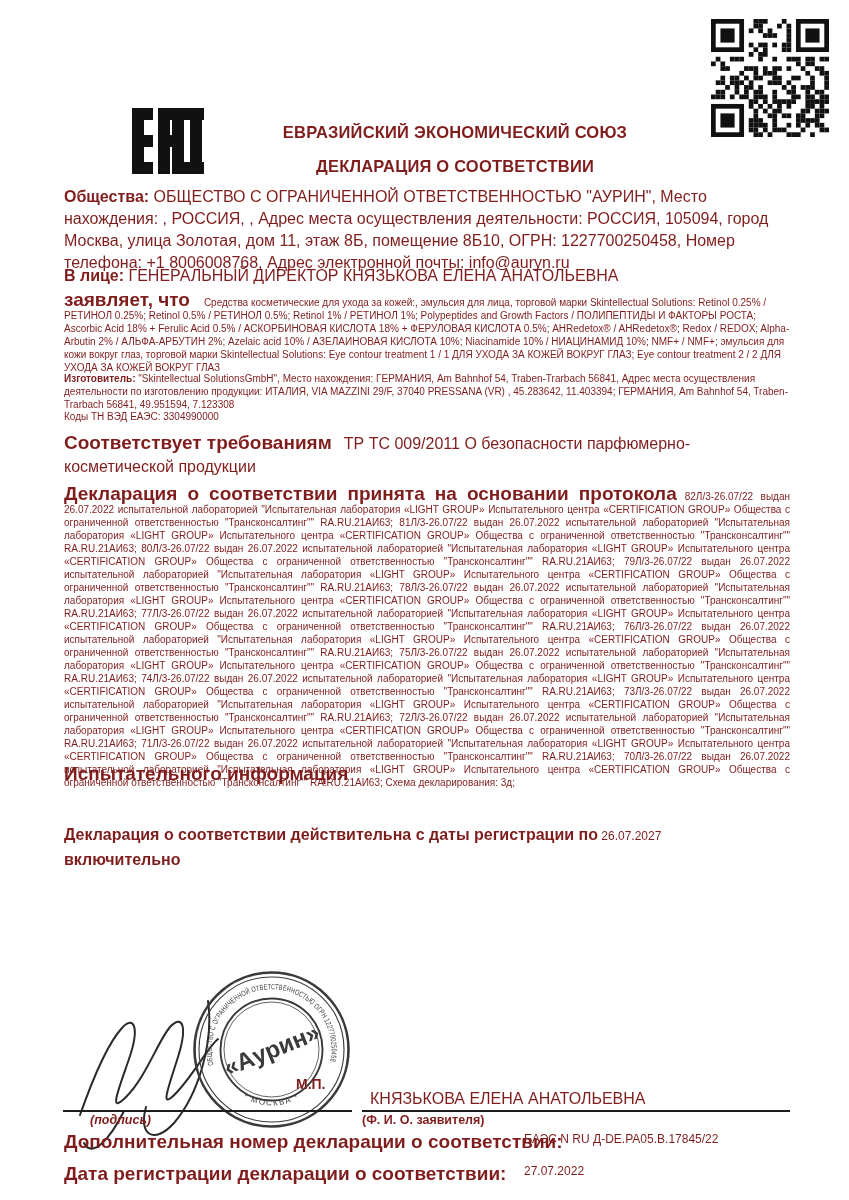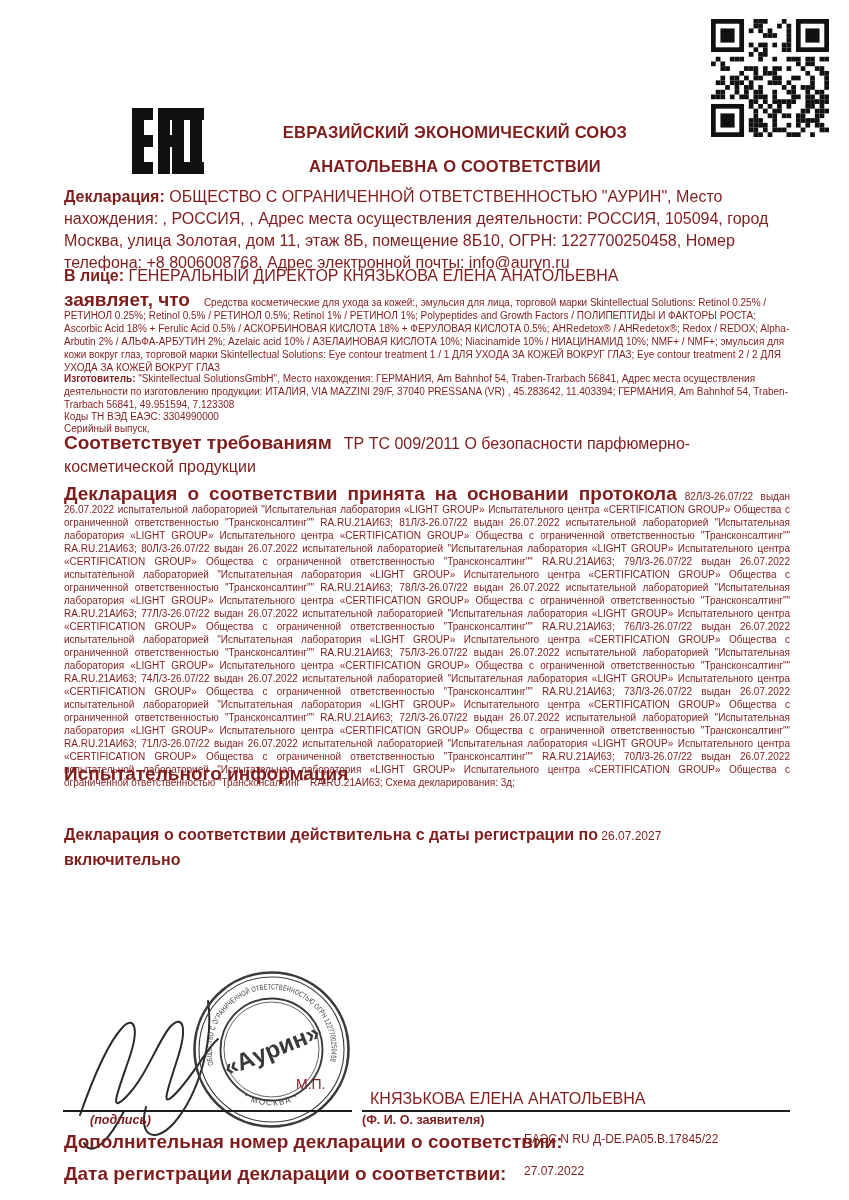--- a/index.html
+++ b/index.html
@@ -260,31 +260,30 @@
         <rect x="72" y="0" width="28" height="28" fill="#111"></rect>
         <rect x="76" y="4" width="20" height="20" fill="#fff"></rect>
         <rect x="80" y="8" width="12" height="12" fill="#111"></rect>
         <rect x="0" y="72" width="28" height="28" fill="#111"></rect>
         <rect x="4" y="76" width="20" height="20" fill="#fff"></rect>
         <rect x="8" y="80" width="12" height="12" fill="#111"></rect>
       </svg>
   </div>
 
   <div class="abs title" style="left:155px; top:123px; width:600px;">ЕВРАЗИЙСКИЙ ЭКОНОМИЧЕСКИЙ СОЮЗ</div>
-  <div class="abs title" style="left:155px; top:157px; width:600px;">АНАТОЛЬЕВНА О СООТВЕТСТВИИ</div>
-
-  <p class="abs body" style="left:64px; top:186px; width:712px;"><b class="inl">Декларация:</b><span> ОБЩЕСТВО С ОГРАНИЧЕННОЙ ОТВЕТСТВЕННОСТЬЮ "АУРИН", Место нахождения: , РОССИЯ, , Адрес места осуществления деятельности: РОССИЯ, 105094, город Москва, улица Золотая, дом 11, этаж 8Б, помещение 8Б10, ОГРН: 1227700250458, Номер телефона: +8 8006008768, Адрес электронной почты: info@auryn.ru</span></p>
+  <div class="abs title" style="left:155px; top:157px; width:600px;">ДЕКЛАРАЦИЯ О СООТВЕТСТВИИ</div>
+
+  <p class="abs body" style="left:64px; top:186px; width:712px;"><b class="inl">Общества:</b><span> ОБЩЕСТВО С ОГРАНИЧЕННОЙ ОТВЕТСТВЕННОСТЬЮ "АУРИН", Место нахождения: , РОССИЯ, , Адрес места осуществления деятельности: РОССИЯ, 105094, город Москва, улица Золотая, дом 11, этаж 8Б, помещение 8Б10, ОГРН: 1227700250458, Номер телефона: +1 8006008768, Адрес электронной почты: info@auryn.ru</span></p>
 
   <p class="abs body" style="left:64px; top:265px; width:760px;"><b class="inl">В лице:</b><span> ГЕНЕРАЛЬНЫЙ ДИРЕКТОР КНЯЗЬКОВА ЕЛЕНА АНАТОЛЬЕВНА</span></p>
 
   <p class="abs small" style="left:64px; top:293px; width:726px;"><b class="h" style="margin-right:14px;">заявляет, что</b><span>Средства косметические для ухода за кожей:, эмульсия для лица, торговой марки Skintellectual Solutions: Retinol 0.25% / РЕТИНОЛ 0.25%; Retinol 0.5% / РЕТИНОЛ 0.5%; Retinol 1% / РЕТИНОЛ 1%; Polypeptides and Growth Factors / ПОЛИПЕПТИДЫ И ФАКТОРЫ РОСТА; Ascorbic Acid 18% + Ferulic Acid 0.5% / АСКОРБИНОВАЯ КИСЛОТА 18% + ФЕРУЛОВАЯ КИСЛОТА 0.5%; AHRedetox® / AHRedetox®; Redox / REDOX; Alpha-Arbutin 2% / АЛЬФА-АРБУТИН 2%; Azelaic acid 10% / АЗЕЛАИНОВАЯ КИСЛОТА 10%; Niacinamide 10% / НИАЦИНАМИД 10%; NMF+ / NMF+; эмульсия для кожи вокруг глаз, торговой марки Skintellectual Solutions: Eye contour treatment 1 / 1 ДЛЯ УХОДА ЗА КОЖЕЙ ВОКРУГ ГЛАЗ; Eye contour treatment 2 / 2 ДЛЯ УХОДА ЗА КОЖЕЙ ВОКРУГ ГЛАЗ</span></p>
 
   <p class="abs small" style="left:64px; top:372px; width:732px;"><b class="inl">Изготовитель:</b><span> "Skintellectual SolutionsGmbH", Место нахождения: ГЕРМАНИЯ, Am Bahnhof 54, Traben-Trarbach 56841, Адрес места осуществления деятельности по изготовлению продукции: ИТАЛИЯ, VIA MAZZINI 29/F, 37040 PRESSANA (VR) , 45.283642, 11.403394; ГЕРМАНИЯ, Am Bahnhof 54, Traben-Trarbach 56841, 49.951594, 7.123308</span></p>
   <p class="abs small" style="left:64px; top:410px; width:732px;">Коды ТН ВЭД ЕАЭС: 3304990000</p>
-  <p class="abs small" style="left:64px; top:422px; width:732px;">Серийный выпуск,</p>
 
   <p class="abs body" style="left:64px; top:431px; width:660px; line-height:23px;"><b class="h" style="margin-right:12px;">Соответствует требованиям</b><span>ТР ТС 009/2011 О безопасности парфюмерно-косметической продукции</span></p>
 
   <p class="abs small just" style="left:64px; top:487px; width:726px;"><b class="h" style="margin-right:8px;">Декларация о соответствии принята на основании протокола</b><span>82Л/3-26.07/22 выдан 26.07.2022 испытательной лабораторией "Испытательная лаборатория «LIGHT GROUP» Испытательного центра «CERTIFICATION GROUP» Общества с ограниченной ответственностью "Трансконсалтинг"" RA.RU.21АИ63; 81Л/3-26.07/22 выдан 26.07.2022 испытательной лабораторией "Испытательная лаборатория «LIGHT GROUP» Испытательного центра «CERTIFICATION GROUP» Общества с ограниченной ответственностью "Трансконсалтинг"" RA.RU.21АИ63; 80Л/3-26.07/22 выдан 26.07.2022 испытательной лабораторией "Испытательная лаборатория «LIGHT GROUP» Испытательного центра «CERTIFICATION GROUP» Общества с ограниченной ответственностью "Трансконсалтинг"" RA.RU.21АИ63; 79Л/3-26.07/22 выдан 26.07.2022 испытательной лабораторией "Испытательная лаборатория «LIGHT GROUP» Испытательного центра «CERTIFICATION GROUP» Общества с ограниченной ответственностью "Трансконсалтинг"" RA.RU.21АИ63; 78Л/3-26.07/22 выдан 26.07.2022 испытательной лабораторией "Испытательная лаборатория «LIGHT GROUP» Испытательного центра «CERTIFICATION GROUP» Общества с ограниченной ответственностью "Трансконсалтинг"" RA.RU.21АИ63; 77Л/3-26.07/22 выдан 26.07.2022 испытательной лабораторией "Испытательная лаборатория «LIGHT GROUP» Испытательного центра «CERTIFICATION GROUP» Общества с ограниченной ответственностью "Трансконсалтинг"" RA.RU.21АИ63; 76Л/3-26.07/22 выдан 26.07.2022 испытательной лабораторией "Испытательная лаборатория «LIGHT GROUP» Испытательного центра «CERTIFICATION GROUP» Общества с ограниченной ответственностью "Трансконсалтинг"" RA.RU.21АИ63; 75Л/3-26.07/22 выдан 26.07.2022 испытательной лабораторией "Испытательная лаборатория «LIGHT GROUP» Испытательного центра «CERTIFICATION GROUP» Общества с ограниченной ответственностью "Трансконсалтинг"" RA.RU.21АИ63; 74Л/3-26.07/22 выдан 26.07.2022 испытательной лабораторией "Испытательная лаборатория «LIGHT GROUP» Испытательного центра «CERTIFICATION GROUP» Общества с ограниченной ответственностью "Трансконсалтинг"" RA.RU.21АИ63; 73Л/3-26.07/22 выдан 26.07.2022 испытательной лабораторией "Испытательная лаборатория «LIGHT GROUP» Испытательного центра «CERTIFICATION GROUP» Общества с ограниченной ответственностью "Трансконсалтинг"" RA.RU.21АИ63; 72Л/3-26.07/22 выдан 26.07.2022 испытательной лабораторией "Испытательная лаборатория «LIGHT GROUP» Испытательного центра «CERTIFICATION GROUP» Общества с ограниченной ответственностью "Трансконсалтинг"" RA.RU.21АИ63; 71Л/3-26.07/22 выдан 26.07.2022 испытательной лабораторией "Испытательная лаборатория «LIGHT GROUP» Испытательного центра «CERTIFICATION GROUP» Общества с ограниченной ответственностью "Трансконсалтинг"" RA.RU.21АИ63; 70Л/3-26.07/22 выдан 26.07.2022 испытательной лабораторией "Испытательная лаборатория «LIGHT GROUP» Испытательного центра «CERTIFICATION GROUP» Общества с ограниченной ответственностью "Трансконсалтинг"" RA.RU.21АИ63; Схема декларирования: 3д;</span></p>
 
   <p class="abs h" style="left:64px; top:763px;">Испытательного информация</p>
 
   <p class="abs body" style="left:64px; top:823px; width:600px; line-height:24px;"><b class="inl">Декларация о соответствии действительна с даты регистрации по</b><span class="val"> 26.07.2027 </span><b class="inl">включительно</b></p>
 
   <div class="abs" style="left:58px; top:983px;">
@@ -306,21 +305,21 @@
         <circle cx="80.5" cy="80.5" r="72.5" stroke-width="1.1"></circle>
         <circle cx="80.5" cy="80.5" r="51" stroke-width="1.9"></circle>
         <circle cx="80.5" cy="80.5" r="47.5" stroke-width="0.8"></circle>
       </g>
       <text font-size="7.6" letter-spacing="0.3"><textPath href="#arcTop" textLength="216" lengthAdjust="spacingAndGlyphs">ОБЩЕСТВО С ОГРАНИЧЕННОЙ ОТВЕТСТВЕННОСТЬЮ ОГРН 1227700250458</textPath></text>
       <text font-size="8" letter-spacing="1.5" text-anchor="middle"><textPath href="#arcBottom" startOffset="50%">* МОСКВА *</textPath></text>
       <text x="80.5" y="89" font-size="24" font-weight="bold" text-anchor="middle" transform="rotate(-22 80.5 80.5)">«Аурин»</text>
     </svg>
   </div>
 
-  <div class="abs" style="left:296px; top:1076px; font-weight:normal; font-size:14px;">М.П.</div>
+  <div class="abs" style="left:296px; top:1076px; font-weight:bold; font-size:14px;">М.П.</div>
 
   <div class="abs rule" style="left:63px; top:1110px; width:289px;"></div>
   <div class="abs cap" style="left:90px; top:1113px; width:200px; text-align:left;font-style:italic;">(подпись)</div>
 
   <div class="abs body" style="left:370px; top:1088px; white-space:nowrap;">КНЯЗЬКОВА ЕЛЕНА АНАТОЛЬЕВНА</div>
   <div class="abs rule" style="left:362px; top:1110px; width:428px;"></div>
   <div class="abs cap" style="left:362px; top:1113px; width:428px; text-align:left;">(Ф. И. О. заявителя)</div>
 
   <div class="abs h" style="left:64px; top:1131px;">Дополнительная номер декларации о соответствии:</div>
   <div class="abs val" style="left:524px; top:1132px;">ЕАЭС N RU Д-DE.РА05.В.17845/22</div>

